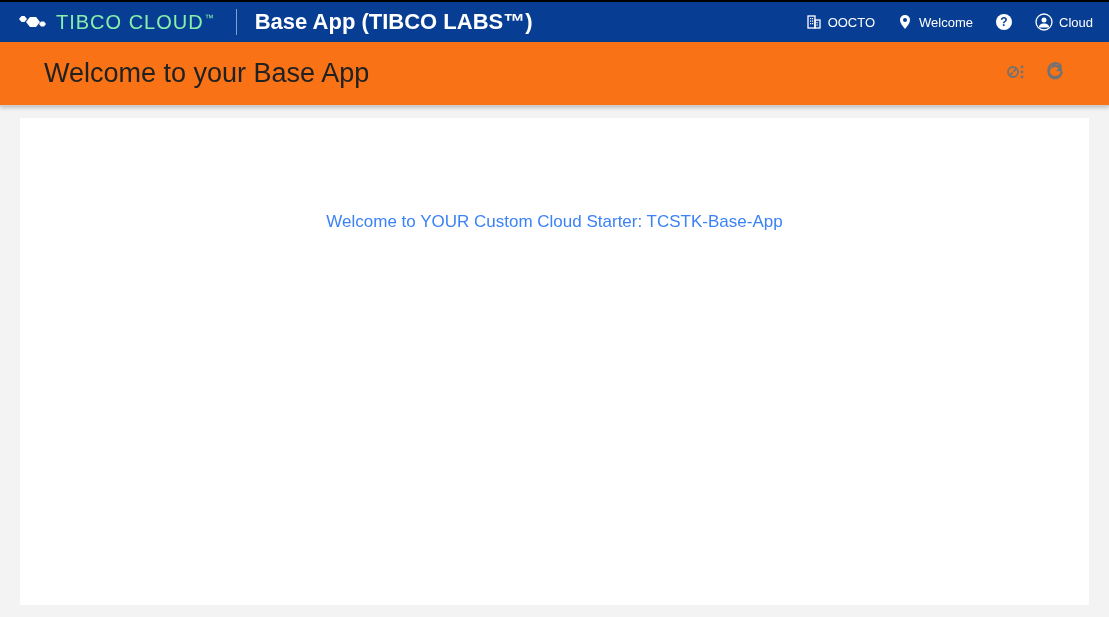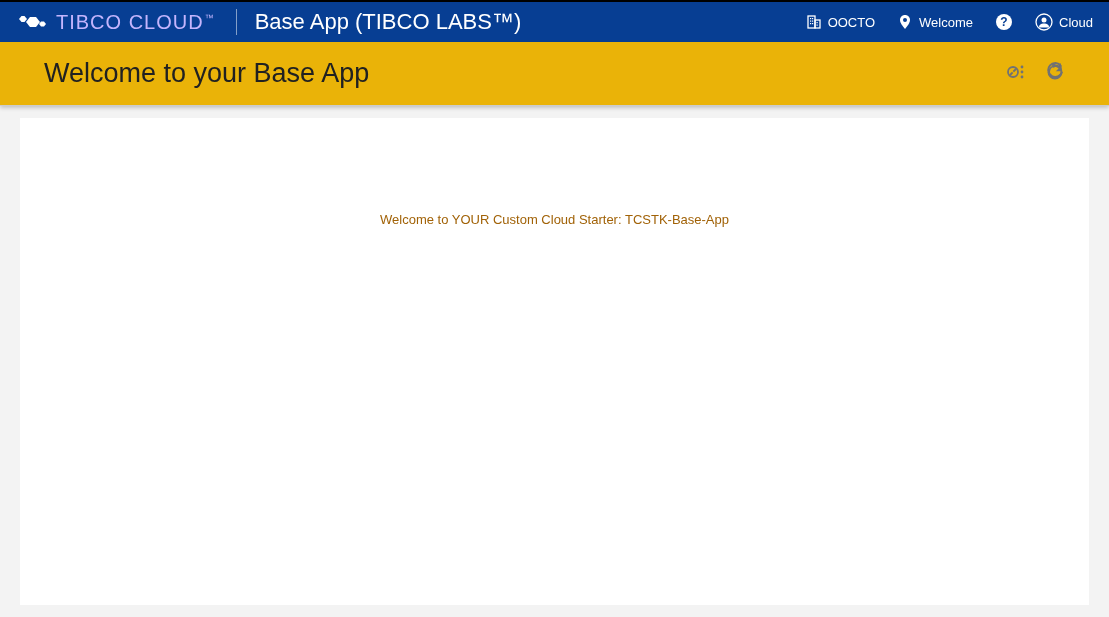--- a/index.html
+++ b/index.html
@@ -28,37 +28,37 @@
       align-items: center;
       gap: 8px;
     }
     .logo-icon svg {
       display: block;
     }
     .brand-text {
       font-size: 20px;
       font-weight: 400;
       letter-spacing: 1px;
-      color: #c4b5fd;
+      color: #86efac;
     }
     .brand-tm {
       font-size: 9px;
       vertical-align: super;
       margin-left: 1px;
       letter-spacing: 0;
     }
     .divider {
       width: 1px;
       height: 26px;
       background: rgba(255,255,255,0.5);
       margin: 0 18px 0 22px;
     }
     .app-title {
       font-size: 22px;
-      font-weight: 400;
+      font-weight: 700;
       color: #fff;
     }
     .spacer {
       flex: 1;
     }
     .nav-items {
       display: flex;
       align-items: center;
       gap: 22px;
     }
@@ -68,21 +68,21 @@
       gap: 6px;
       color: #fff;
       font-size: 13px;
       cursor: pointer;
     }
     .nav-item svg {
       display: block;
     }
     .subheader {
       height: 64px;
-      background: #eab308;
+      background: #f97316;
       border-bottom: 1px solid #ccc;
       box-shadow: 0 2px 4px rgba(0,0,0,0.2);
       display: flex;
       align-items: center;
       padding: 0 44px 0 44px;
     }
     .page-title {
       font-size: 27px;
       font-weight: 400;
       color: #212121;
@@ -104,22 +104,22 @@
       height: calc(617px - 42px - 64px);
     }
     .content-card {
       background: #fff;
       width: 100%;
       height: 100%;
       padding-top: 94px;
       text-align: center;
     }
     .welcome-msg {
-      font-size: 13px;
-      color: #a16207;
+      font-size: 17px;
+      color: #3b82f6;
       font-weight: 400;
     }
   </style>
 </head>
 <body>
 
 <div class="topbar">
   <div class="logo-group">
     <span class="logo-icon">
       <svg width="32" height="20" viewBox="0 0 32 20">

